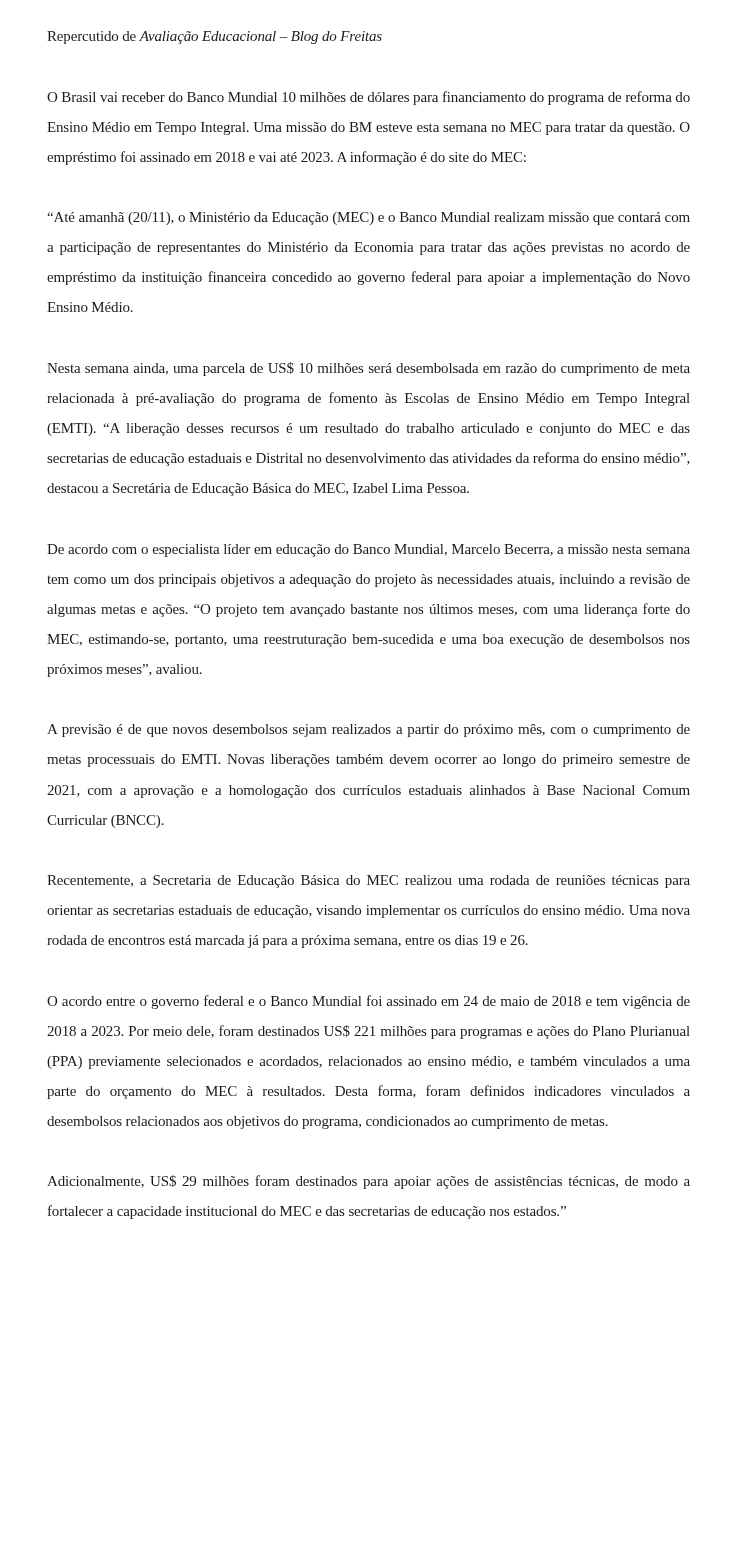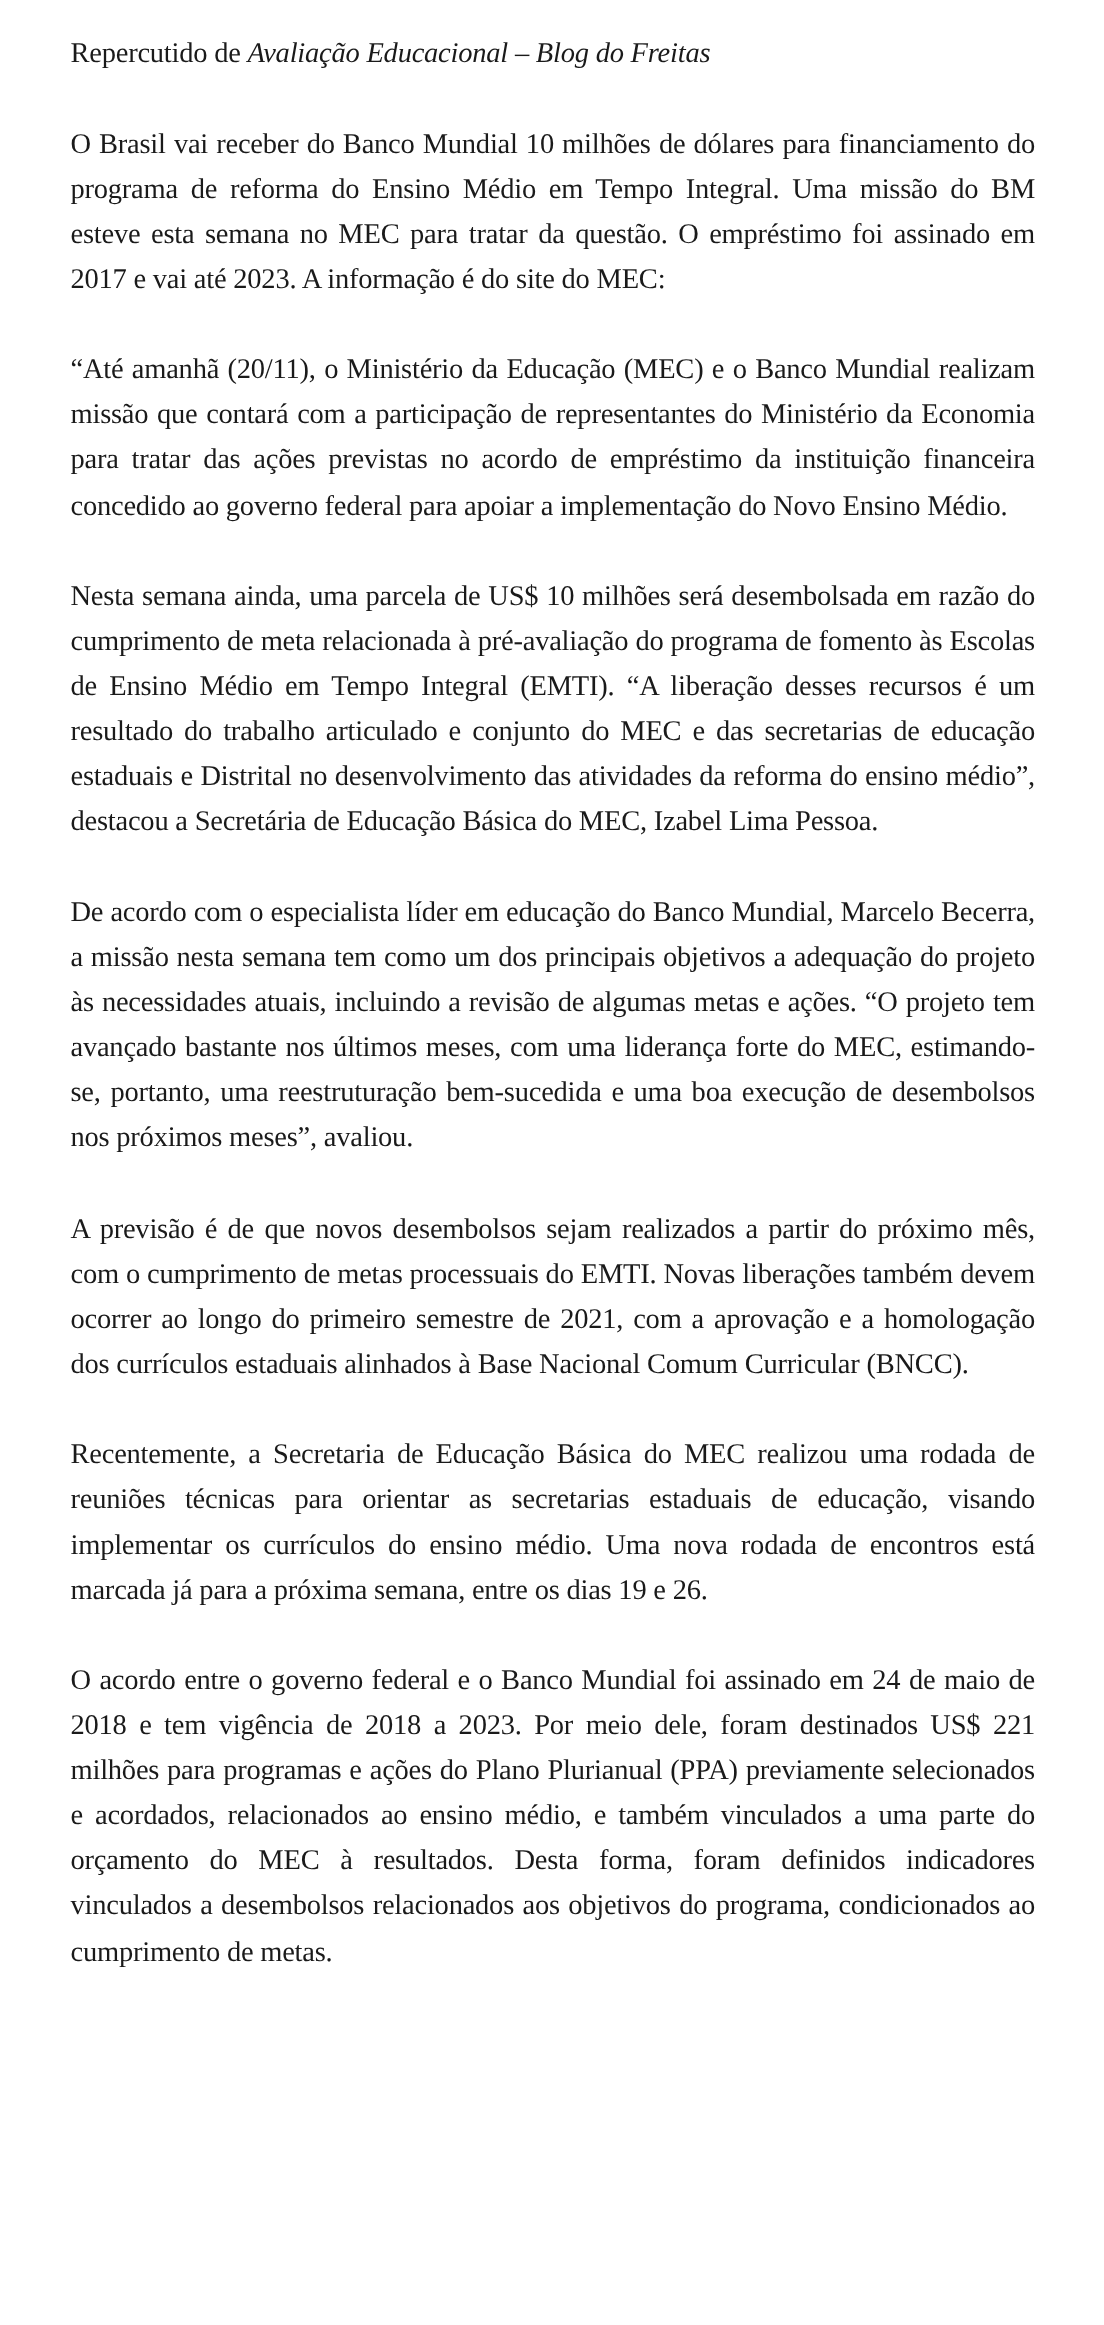--- a/index.html
+++ b/index.html
@@ -8,37 +8,38 @@
     height: 1550px;
     overflow: hidden;
     font-family: "Liberation Serif", serif;
     color: #1a1a1a;
   }
   .article {
     position: absolute;
     left: 47px;
     top: 21px;
     width: 643px;
-    font-size: 19px;
+    font-size: 15px;
     line-height: 30.1px;
     letter-spacing: -0.15px;
   }
   .article p {
     margin: 0 0 30.3px 0;
     text-align: justify;
     text-justify: inter-word;
   }
   .article p.source { margin-bottom: 30.5px; text-align: left; }
   em { font-style: italic; }
 </style>
 </head>
 <body>
 
 <div class="article">
   <p class="source"><span>Repercutido de </span><em>Avaliação Educacional – Blog do Freitas</em></p>
-  <p>O Brasil vai receber do Banco Mundial 10 milhões de dólares para financiamento do programa de reforma do Ensino Médio em Tempo Integral. Uma missão do BM esteve esta semana no MEC para tratar da questão. O empréstimo foi assinado em 2017 e vai até 2023. A informação é do site do MEC:</p>
+  <p>O Brasil vai receber do Banco Mundial 10 milhões de dólares para financiamento do programa de reforma do Ensino Médio em Tempo Integral. Uma missão do BM esteve esta semana no MEC para tratar da questão. O empréstimo foi assinado em 2018 e vai até 2023. A informação é do site do MEC:</p>
   <p>“Até amanhã (20/11), o Ministério da Educação (MEC) e o Banco Mundial realizam missão que contará com a participação de representantes do Ministério da Economia para tratar das ações previstas no acordo de empréstimo da instituição financeira concedido ao governo federal para apoiar a implementação do Novo Ensino Médio.</p>
   <p>Nesta semana ainda, uma parcela de US$ 10 milhões será desembolsada em razão do cumprimento de meta relacionada à pré-avaliação do programa de fomento às Escolas de Ensino Médio em Tempo Integral (EMTI). “A liberação desses recursos é um resultado do trabalho articulado e conjunto do MEC e das secretarias de educação estaduais e Distrital no desenvolvimento das atividades da reforma do ensino médio”, destacou a Secretária de Educação Básica do MEC, Izabel Lima Pessoa.</p>
   <p>De acordo com o especialista líder em educação do Banco Mundial, Marcelo Becerra, a missão nesta semana tem como um dos principais objetivos a adequação do projeto às necessidades atuais, incluindo a revisão de algumas metas e ações. “O projeto tem avançado bastante nos últimos meses, com uma liderança forte do MEC, estimando-se, portanto, uma reestruturação bem-sucedida e uma boa execução de desembolsos nos próximos meses”, avaliou.</p>
   <p>A previsão é de que novos desembolsos sejam realizados a partir do próximo mês, com o cumprimento de metas processuais do EMTI. Novas liberações também devem ocorrer ao longo do primeiro semestre de 2021, com a aprovação e a homologação dos currículos estaduais alinhados à Base Nacional Comum Curricular (BNCC).</p>
   <p>Recentemente, a Secretaria de Educação Básica do MEC realizou uma rodada de reuniões técnicas para orientar as secretarias estaduais de educação, visando implementar os currículos do ensino médio. Uma nova rodada de encontros está marcada já para a próxima semana, entre os dias 19 e 26.</p>
   <p>O acordo entre o governo federal e o Banco Mundial foi assinado em 24 de maio de 2018 e tem vigência de 2018 a 2023. Por meio dele, foram destinados US$ 221 milhões para programas e ações do Plano Plurianual (PPA) previamente selecionados e acordados, relacionados ao ensino médio, e também vinculados a uma parte do orçamento do MEC à resultados. Desta forma, foram definidos indicadores vinculados a desembolsos relacionados aos objetivos do programa, condicionados ao cumprimento de metas.</p>
+  <p>Adicionalmente, US$ 29 milhões foram destinados para apoiar ações de assistências técnicas, de modo a fortalecer a capacidade institucional do MEC e das secretarias de educação nos estados.”</p>
 </div>
 
 </body></html>

